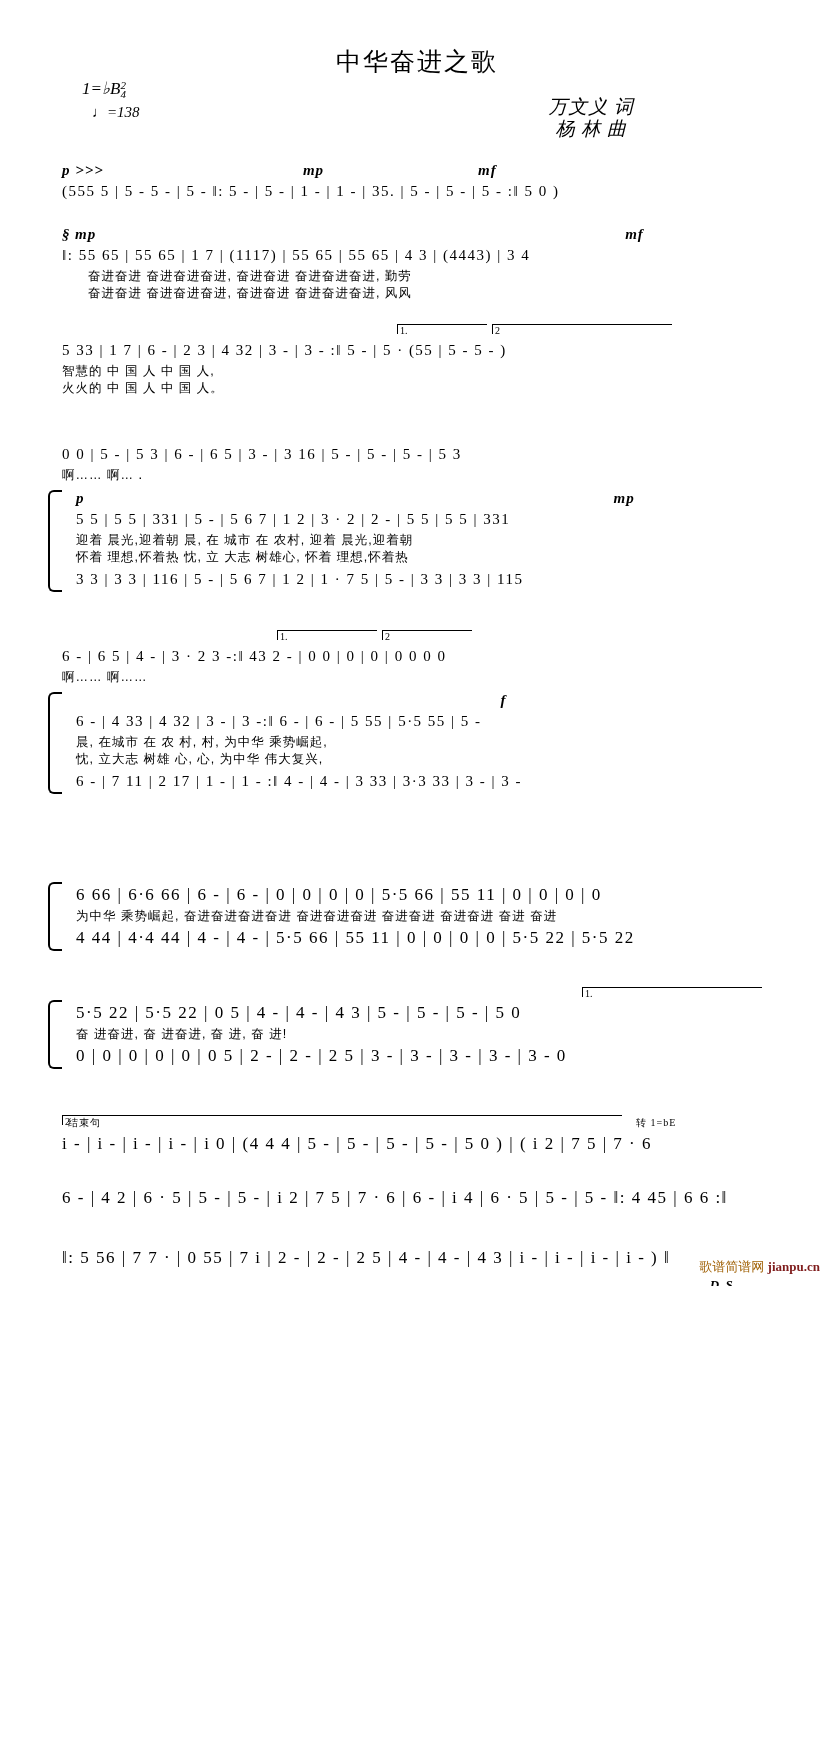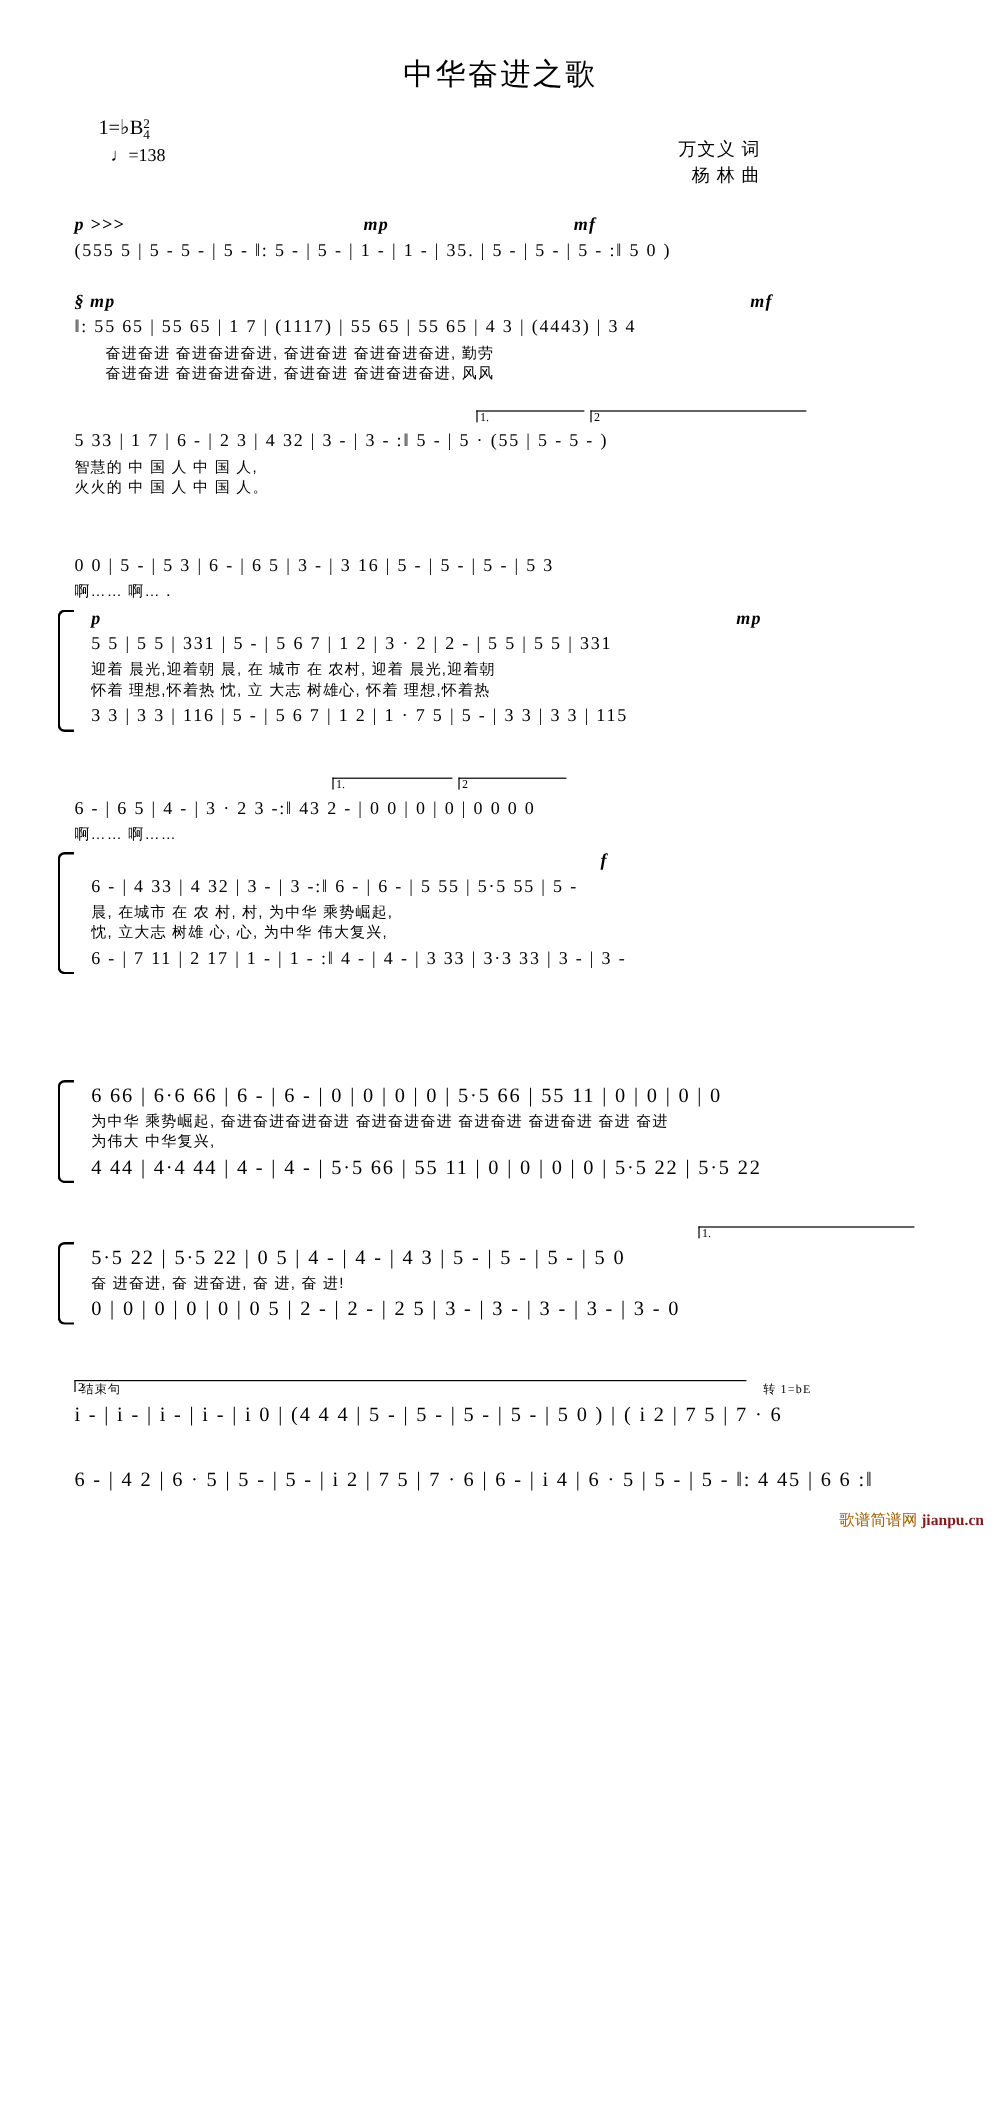--- a/index.html
+++ b/index.html
@@ -18,21 +18,21 @@
   .title{
     text-align:center;
     font-size:25px;
     letter-spacing:2px;
     padding-top:45px;
     font-family:"Liberation Serif", serif;
   }
   .headinfo{
     position:relative;
     height:70px;
-    margin-top:18px;
+    font-style:italic;
   }
   .keysig{
     position:absolute;
     left:82px; top:0;
     font-size:17px;
     font-family:"Liberation Serif", serif;
   }
   .keysig .frac{
     display:inline-block;
     vertical-align:-4px;
@@ -41,23 +41,23 @@
     text-align:center;
   }
   .tempo{
     position:absolute;
     left:92px; top:26px;
     font-size:15px;
   }
   .credits{
     position:absolute;
     right:200px; top:18px;
-    font-size:15px;
+    font-size:19px;
     line-height:22px;
-    text-align:right;
+    text-align:center;
     letter-spacing:1px;
   }
   .staffarea{
     position:relative;
     margin-top:4px;
   }
   .system{
     position:relative;
     margin:0 58px 0 62px;
     padding-top:10px;
@@ -235,21 +235,20 @@
       </div>
     </div>
 
     <div class="spacer" style="height:78px;"></div>
 
     <div class="system rowgroup">
       <div class="rowgroup" style="position:relative;padding-left:14px;">
         <div class="brace"></div>
         <div class="notes small">6 66 | 6·6 66 | 6 - | 6 - | 0 | 0 | 0 | 0 | 5·5 66 | 55 11 | 0 | 0 | 0 | 0</div>
         <div class="lyric">为中华  乘势崛起,          奋进奋进奋进奋进  奋进奋进奋进  奋进奋进  奋进奋进  奋进  奋进</div>
-        <div class="lyric">为伟大  中华复兴,</div>
         <div class="notes small">4 44 | 4·4 44 | 4 - | 4 - | 5·5 66 | 55 11 | 0 | 0 | 0 | 0 | 5·5 22 | 5·5 22</div>
       </div>
     </div>
 
     <div class="spacer" style="height:26px;"></div>
 
     <div class="system rowgroup">
       <div class="ending">
         <span style="left:520px;width:180px;">1.</span>
       </div>
@@ -273,20 +272,24 @@
     </div>
 
     <div class="spacer" style="height:18px;"></div>
 
     <div class="system">
       <div class="notes small">6 - | 4 2 | 6 · 5 | 5 - | 5 - | i 2 | 7 5 | 7 · 6 | 6 - | i 4 | 6 · 5 | 5 - | 5 - ‖: 4 45 | 6 6 :‖</div>
     </div>
 
     <div class="spacer" style="height:24px;"></div>
 
+    <div class="system">
+      <div class="notes small">‖: 5 56 | 7 7 · | 0 55 | 7 i | 2 - | 2 - | 2 5 | 4 - | 4 - | 4 3 | i - | i - | i - | i - ) ‖</div>
+      <div class="ds" style="position:relative;text-align:right;margin-top:6px;">D. S.</div>
+    </div>
 
   </div>
 
   <div class="footer">
     <span class="pre">歌谱简谱网</span>
     <span class="site">jianpu.cn</span>
   </div>
 
 </div>
 

